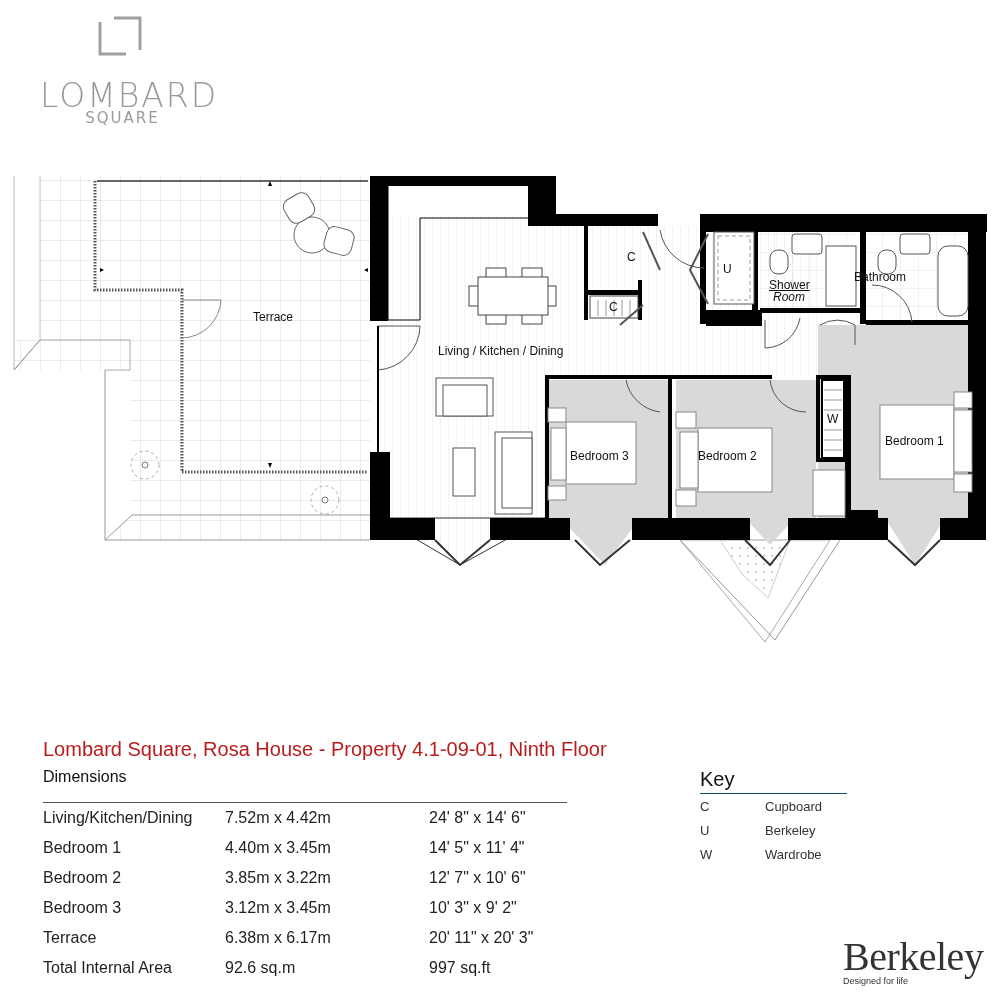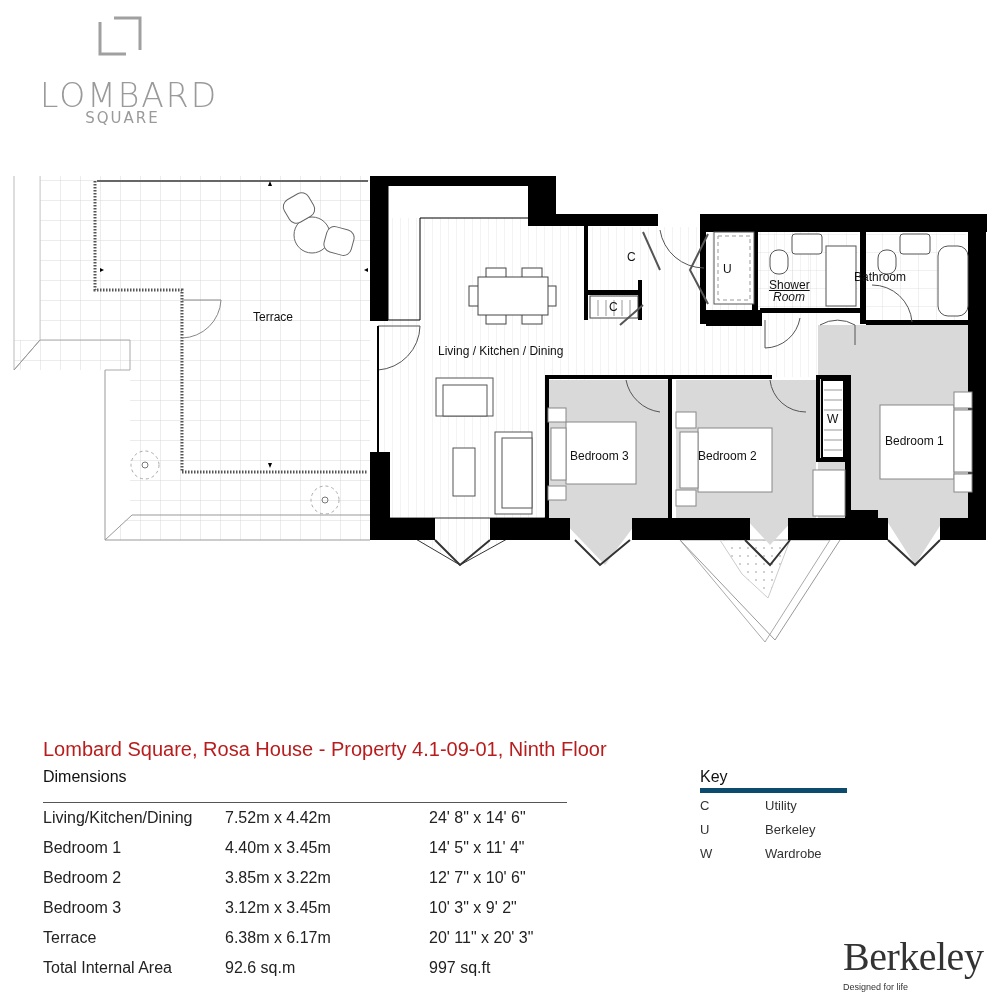--- a/index.html
+++ b/index.html
@@ -13,27 +13,27 @@
               color:#9a9a9a; font-family:"DejaVu Sans", sans-serif; }
   .plan { position:absolute; left:0; top:170px; width:1000px; height:480px; }
   .room-label { position:absolute; font-size:12px; color:#111; white-space:nowrap; }
   .title { position:absolute; left:43px; top:714px; font-size:20px; color:#b91c1c; white-space:nowrap;margin-top:24px; }
   .dims { position:absolute; left:43px; top:768px; width:524px; }
   .dims-head { font-size:16px; padding-bottom:16px; border-bottom:1px solid #555; }
   .dims-row { display:flex; height:30px; align-items:center; font-size:16px; color:#222; }
   .dims-row:first-of-type { margin-top:4px; }
   .c1 { width:182px; } .c2 { width:204px; } .c3 { width:138px; }
   .key { position:absolute; left:700px; top:768px; width:147px; }
-  .key-head { font-size:16px; padding-bottom:2px; border-bottom:5px solid #0c4a6e; }
+  .key-head { font-size:20px; padding-bottom:2px; border-bottom:1px solid #0c4a6e; }
   .key-row { display:flex; height:24px; align-items:center; font-size:13px; color:#333; }
   .key-row:first-of-type { margin-top:3px; }
   .k1 { width:65px; }
   .brand { position:absolute; left:843px; top:940px; width:130px; }
   .brand-name { font-family:"Liberation Serif", serif; font-size:40px; color:#333; line-height:34px; letter-spacing:-0.5px; }
-  .brand-tag { font-size:9px; color:#333; margin-top:8px; }
+  .brand-tag { font-size:9px; color:#333; margin-top:2px; }
 </style>
 </head>
 <body>
 
 <div class="logo">
   <svg class="logo-mark" viewBox="0 0 48 44">
     <path d="M4 8 V40 H30" fill="none" stroke="#a0a0a0" stroke-width="3"></path>
     <path d="M18 4 H44 V36" fill="none" stroke="#a0a0a0" stroke-width="3"></path>
   </svg>
   <div class="logo-name">LOMBARD</div>
@@ -265,21 +265,21 @@
     <span class="c1">Total Internal Area</span>
     <span class="c2">92.6 sq.m</span>
     <span class="c3">997 sq.ft</span>
   </div>
 </div>
 
 <div class="key">
   <div class="key-head">Key</div>
   <div class="key-row">
     <span class="k1">C</span>
-    <span>Utility</span>
+    <span>Cupboard</span>
   </div>
   <div class="key-row">
     <span class="k1">U</span>
     <span>Berkeley</span>
   </div>
   <div class="key-row">
     <span class="k1">W</span>
     <span>Wardrobe</span>
   </div>
 </div>

